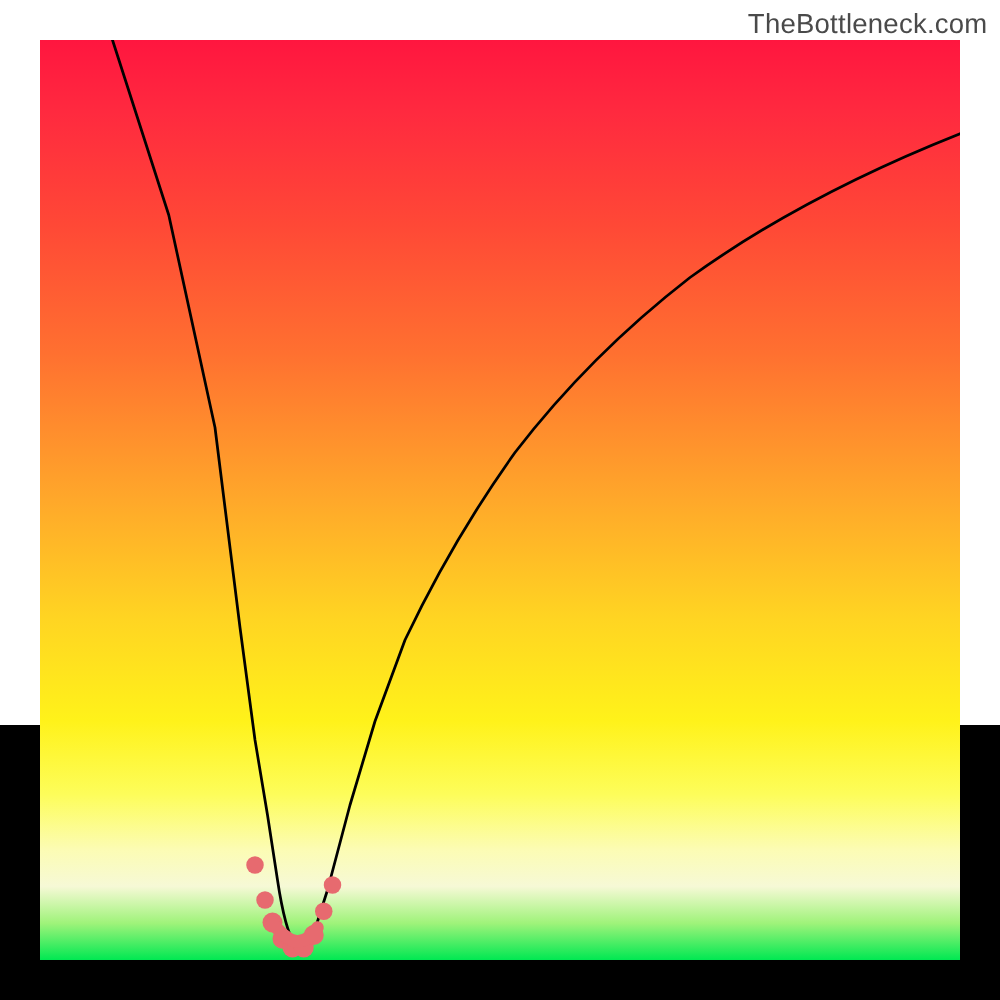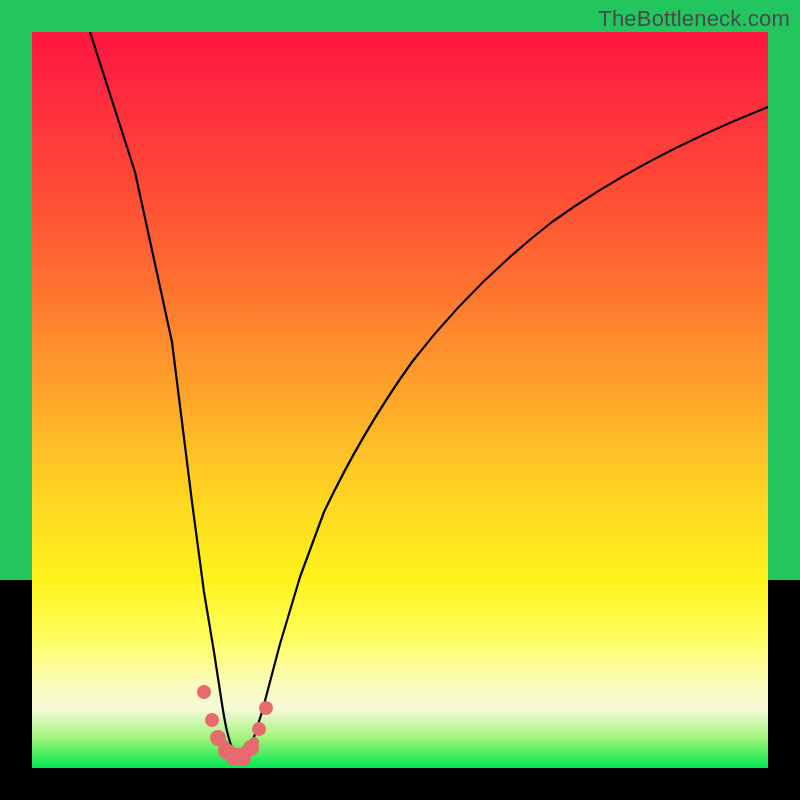--- a/index.html
+++ b/index.html
@@ -10,21 +10,21 @@
     overflow: hidden;
     background: #000;
     font-family: Arial, Helvetica, sans-serif;
   }
   .frame {
     position: absolute;
     left: 0;
     top: 0;
     width: 800px;
     height: 580px;
-    background: #22c55e;
+    background: #ffffff;
   }
   .plot-area {
     position: absolute;
     left: 32px;
     top: 32px;
     width: 736px;
     height: 736px;
     
     background: linear-gradient(
       to bottom,

